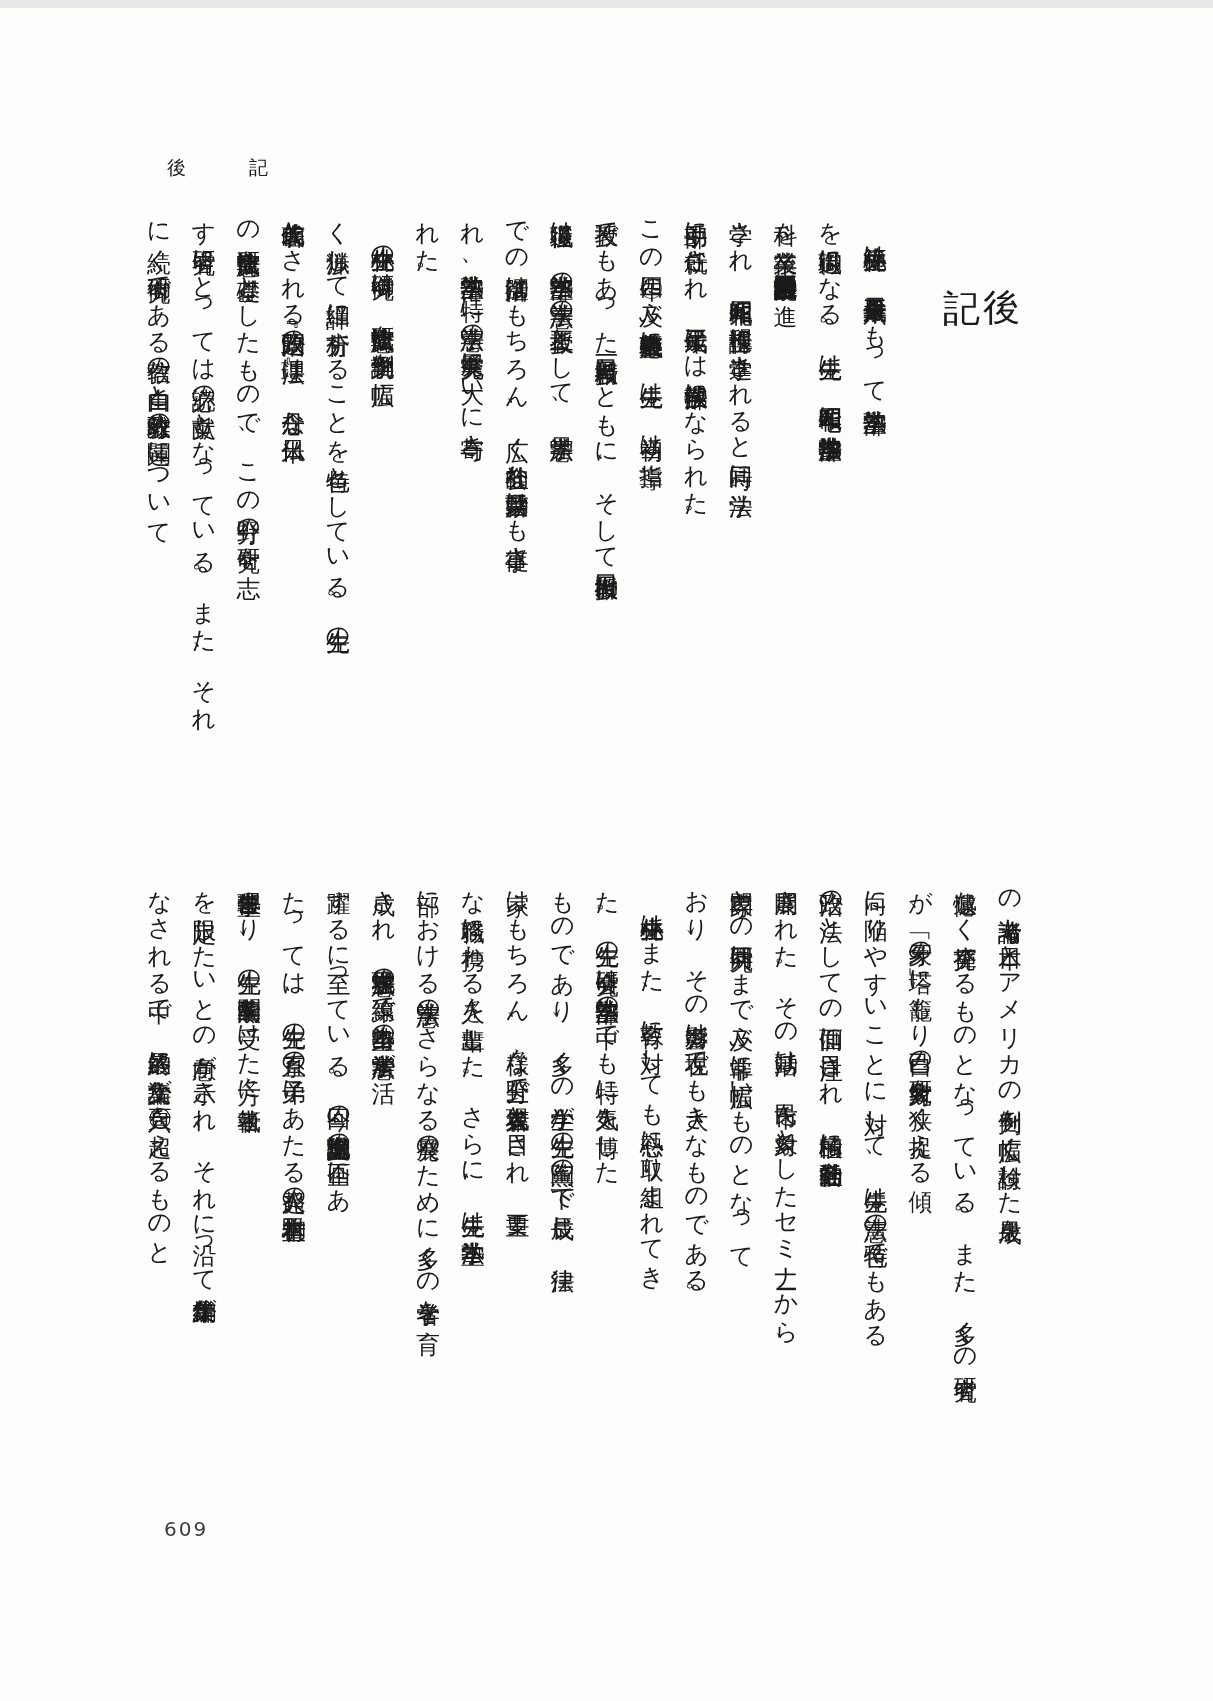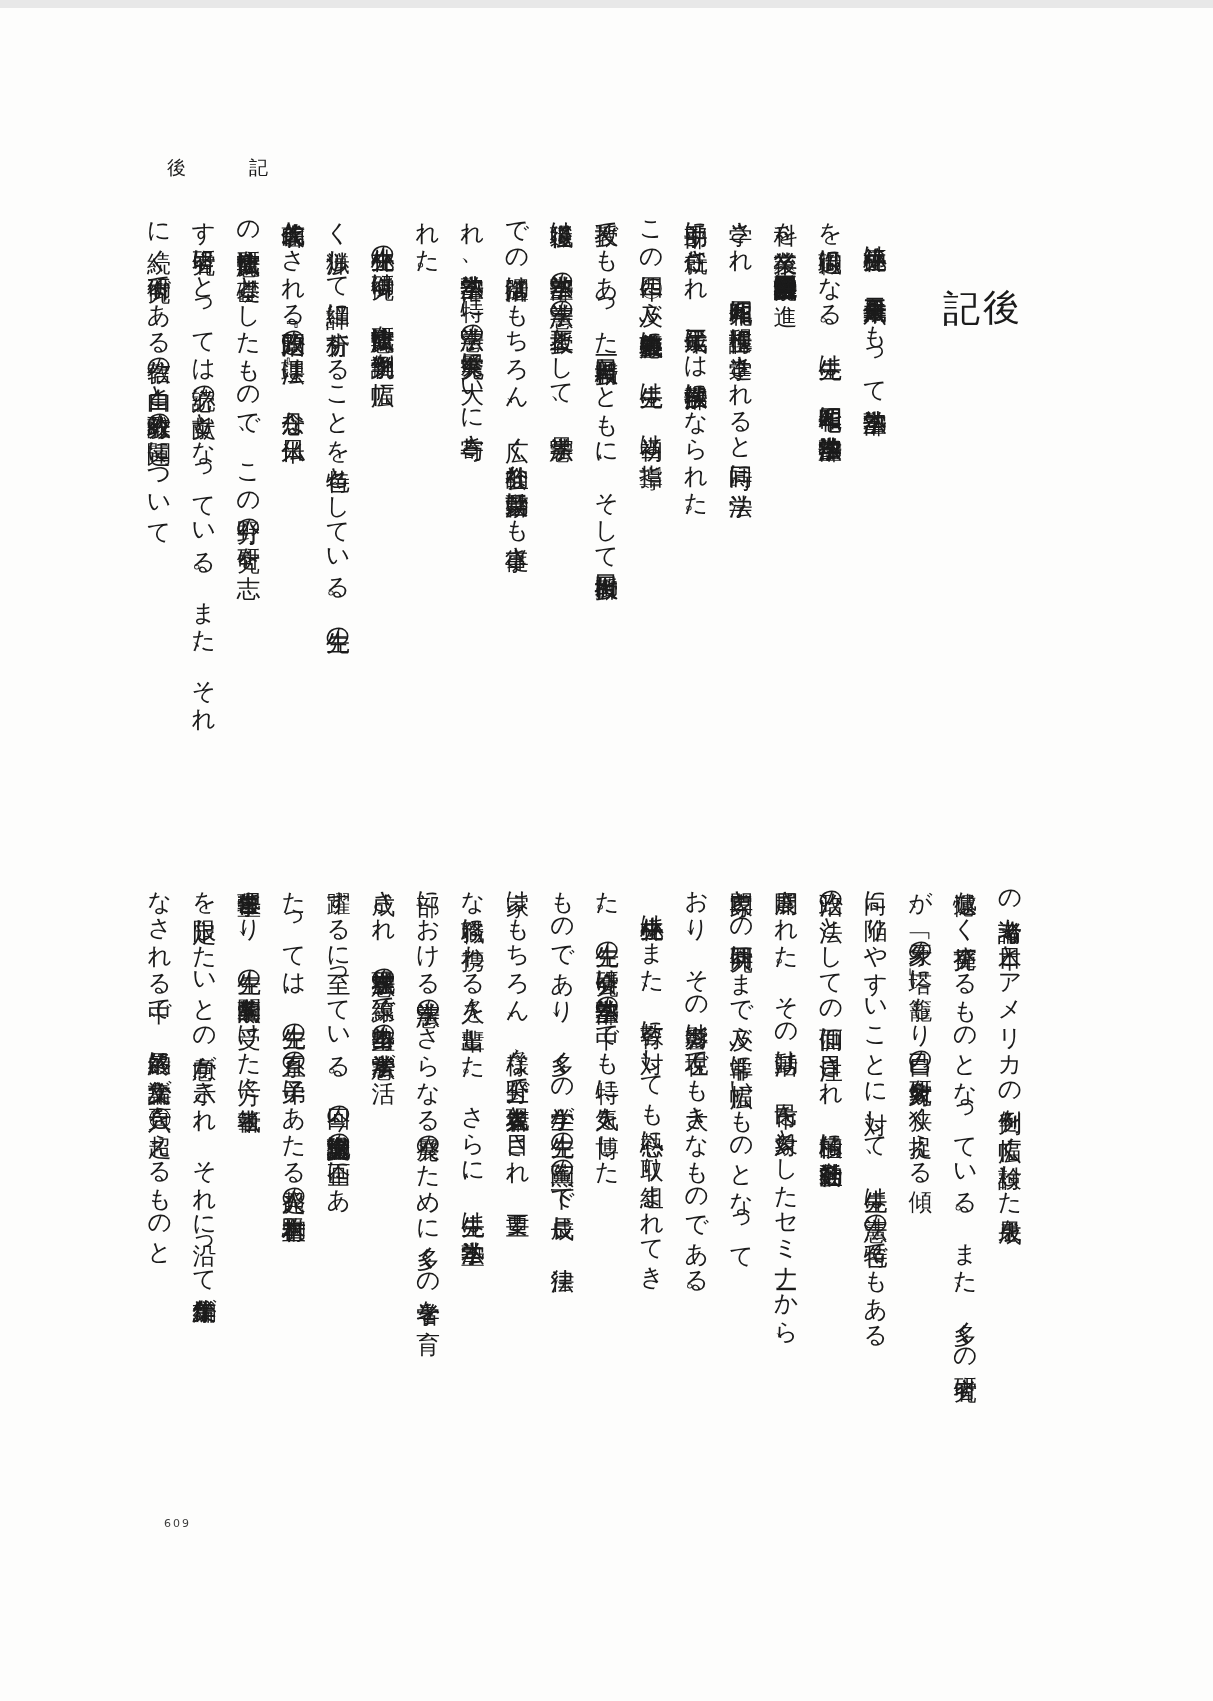--- a/index.html
+++ b/index.html
@@ -60,21 +60,21 @@
   }
   .vcol {
     line-height: 44.75px; 
     white-space: pre;     
     letter-spacing: 0.1px;
   }
   .page-number {
     position: absolute;
     left: 164px;
     top: 1509px;
-    font-size: 11px;
+    font-size: 20px;
     letter-spacing: 2px;
     color: #3d3d3d;
     font-family: "DejaVu Sans", "Liberation Sans", sans-serif;
   }
 </style>
 </head>
 <body>
 
 <div class="page">
 

